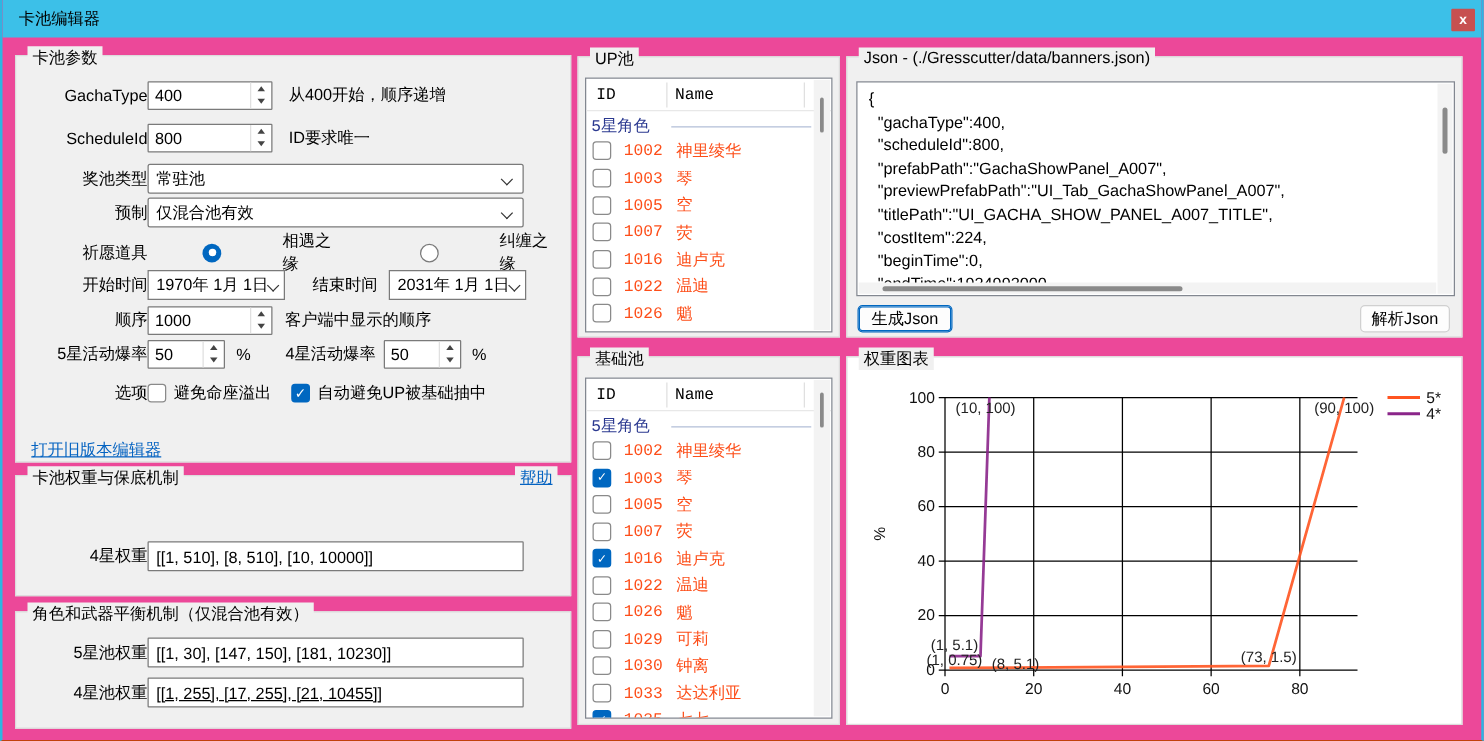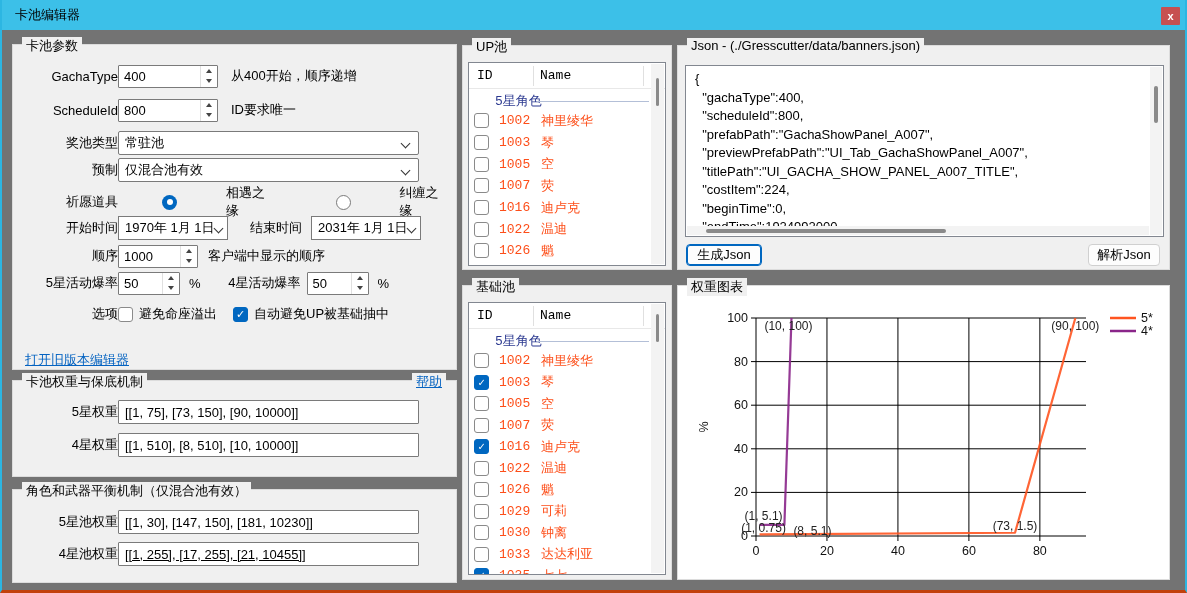--- a/index.html
+++ b/index.html
@@ -1,18 +1,18 @@
 <!DOCTYPE html>
 <html><head>
 <meta charset="utf-8">
 <style>
   * { box-sizing: border-box; margin: 0; padding: 0; }
   body { font-family: "Liberation Sans", "DejaVu Sans", sans-serif; font-size: 13px; color:#000; background:#cfd6da; }
-  .window { position:relative; width:1187px; height:593px; background:#737373;
-            border-left:2px solid #2cb6e2; border-right:2px solid #2cb6e2; border-bottom:3px solid #c2410c; overflow:hidden; }
+  .window { position:relative; width:1187px; height:593px; background:#ec4899;
+            border-left:2px solid #2cb6e2; border-right:2px solid #2cb6e2; border-bottom:1px solid #c2410c; overflow:hidden; }
   .titlebar { position:absolute; left:0; top:0; right:0; height:30px; background:#3cc0e8; display:flex; align-items:center; }
   .titlebar .title { margin-left:13px; font-size:13px; color:#000; }
   .closebtn { position:absolute; right:5px; top:7px; width:19px; height:18px; background:#c75050; color:#fff;
               font-size:11px; font-weight:bold; display:flex; align-items:center; justify-content:center; border-radius:1px; cursor:pointer; }
   .gb { position:absolute; border:1px solid #dcdcdc; background:#f0f0f0; }
   .gb > .gbtitle { position:absolute; top:-8px; left:9px; background:#f0f0f0; padding:0 4px; font-size:13px; }
   .gb.white { background:#fff; }
   .prow { position:absolute; left:8px; right:8px; height:24px; display:flex; align-items:center; }
   .flabel { width:97px; text-align:right; flex:none; }
   .numbox { display:flex; align-items:stretch; border:1px solid #7a7a7a; background:#fff; height:23px; border-radius:1px; }
@@ -32,21 +32,21 @@
   .cb.checked { background:#0067c0; border-color:#0067c0; color:#fff; font-size:11px; }
   .cb.checked::after { content:"✓"; }
   .link { color:#0563c1; text-decoration:underline; cursor:pointer; }
   .tbox { border:1px solid #7a7a7a; background:#fff; height:24px; display:flex; align-items:center; padding-left:6px; border-radius:1px; }
   .listbox { position:absolute; background:#fff; border:1px solid #828790; overflow:hidden;font-family:Liberation Mono, monospace; }
   .lheader { position:relative; height:26px; border-bottom:1px solid #e8e8e8; }
   .lheader .h1 { position:absolute; left:8px; top:5px; }
   .lheader .h2 { position:absolute; left:71px; top:5px; }
   .lheader .hd { position:absolute; top:3px; width:1px; height:20px; background:#e0e0e0; }
   .lsection { position:relative; height:21px; }
-  .lsection .stext { position:absolute; left:26px; top:3px; color:#2b3990; }
+  .lsection .stext { position:absolute; left:4px; top:3px; color:#2b3990; }
   .lsection .sline { position:absolute; left:68px; right:16px; top:12px; height:1px; background:#b3bfd7; }
   .lrow { position:relative; display:flex; align-items:center; color:#fd4e19; }
   .lrow .cb { position:absolute; left:5px; }
   .lrow .rid { position:absolute; left:30px; }
   .lrow .rname { position:absolute; left:72px; }
   .vscroll { position:absolute; top:1px; bottom:1px; width:13px; right:1px; background:#f3f3f3; }
   .vthumb { position:absolute; left:5px; width:3px; background:#8a8a8a; border-radius:2px; }
   .jsonbox { position:absolute; border:1px solid #828790; background:#fff; }
   .jsonbox pre { font-family:"Liberation Sans","DejaVu Sans",sans-serif; font-size:13px; line-height:18.5px; padding:4px 0 0 9px; white-space:pre; }
   .hscroll { position:absolute; left:1px; right:14px; bottom:1px; height:9px; background:#f3f3f3; }
@@ -133,21 +133,21 @@
       </div>
       <span style="margin-left:16px;width:58px;text-align:right;">结束时间</span>
       <div class="datebox" style="width:110px;margin-left:9px;">
         <span>2031年 1月 1日</span>
         <span class="chev" style="right:5px;"></span>
       </div>
     </div>
 
     <div class="prow" style="top:199px;">
       <span class="flabel">顺序</span>
-      <div class="numbox" style="width:80px;">
+      <div class="numbox" style="width:100px;">
         <span class="val">1000</span>
         <div class="spin">
             <div>
               <span class="arr-up"></span>
             </div>
             <div>
               <span class="arr-dn"></span>
             </div>
           </div>
       </div>
@@ -190,26 +190,20 @@
       <span class="cb checked" style="margin-left:16px;"></span>
       <span style="margin-left:6px;">自动避免UP被基础抽中</span>
     </div>
 
     <span class="link" style="position:absolute;left:12px;top:306px;">打开旧版本编辑器</span>
   </div>
 
   <div class="gb" style="left:10px;top:380px;width:445px;height:97px;">
     <span class="gbtitle">卡池权重与保底机制</span>
     <span class="link gbtitle" style="left:auto;right:10px;">帮助</span>
-    <div class="prow" style="top:19px;">
-      <span class="flabel">5星权重</span>
-      <div class="tbox" style="width:301px;">
-          <span>[[1, 75], [73, 150], [90, 10000]]</span>
-        </div>
-    </div>
     <div class="prow" style="top:52px;">
       <span class="flabel">4星权重</span>
       <div class="tbox" style="width:301px;">
           <span>[[1, 510], [8, 510], [10, 10000]]</span>
         </div>
     </div>
   </div>
 
   <div class="gb" style="left:10px;top:489px;width:445px;height:94px;">
     <span class="gbtitle">角色和武器平衡机制（仅混合池有效）</span>

